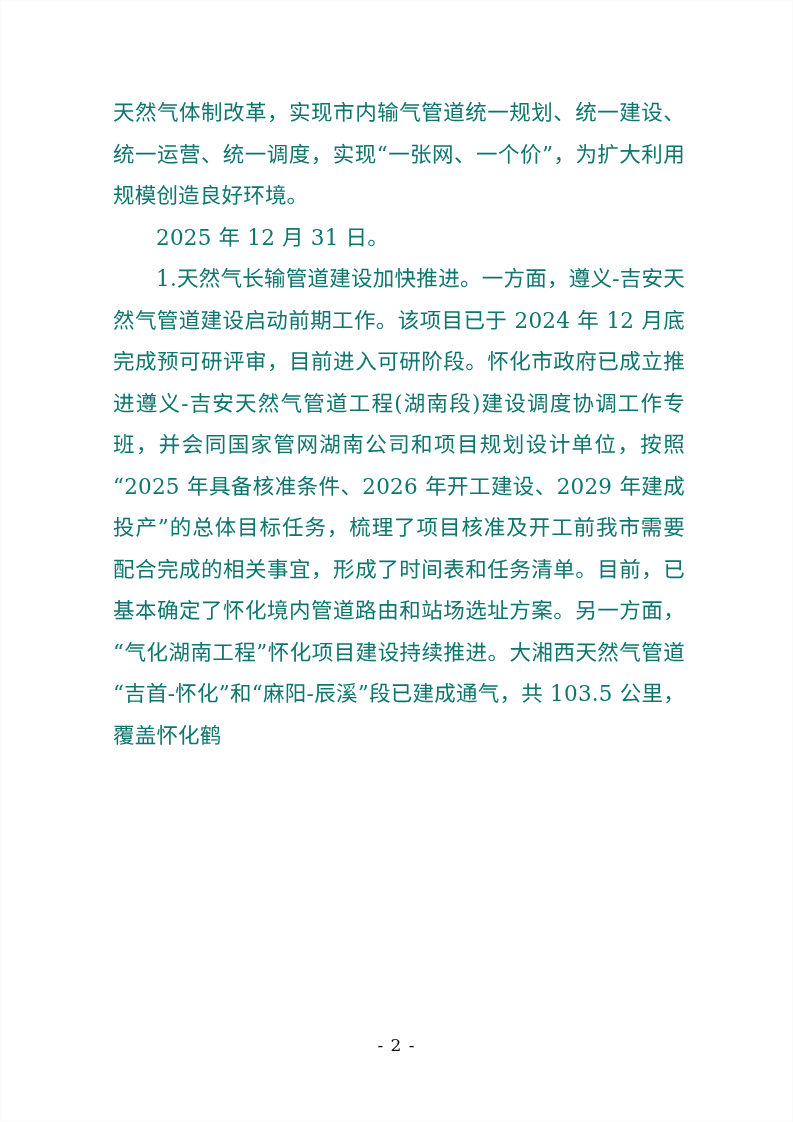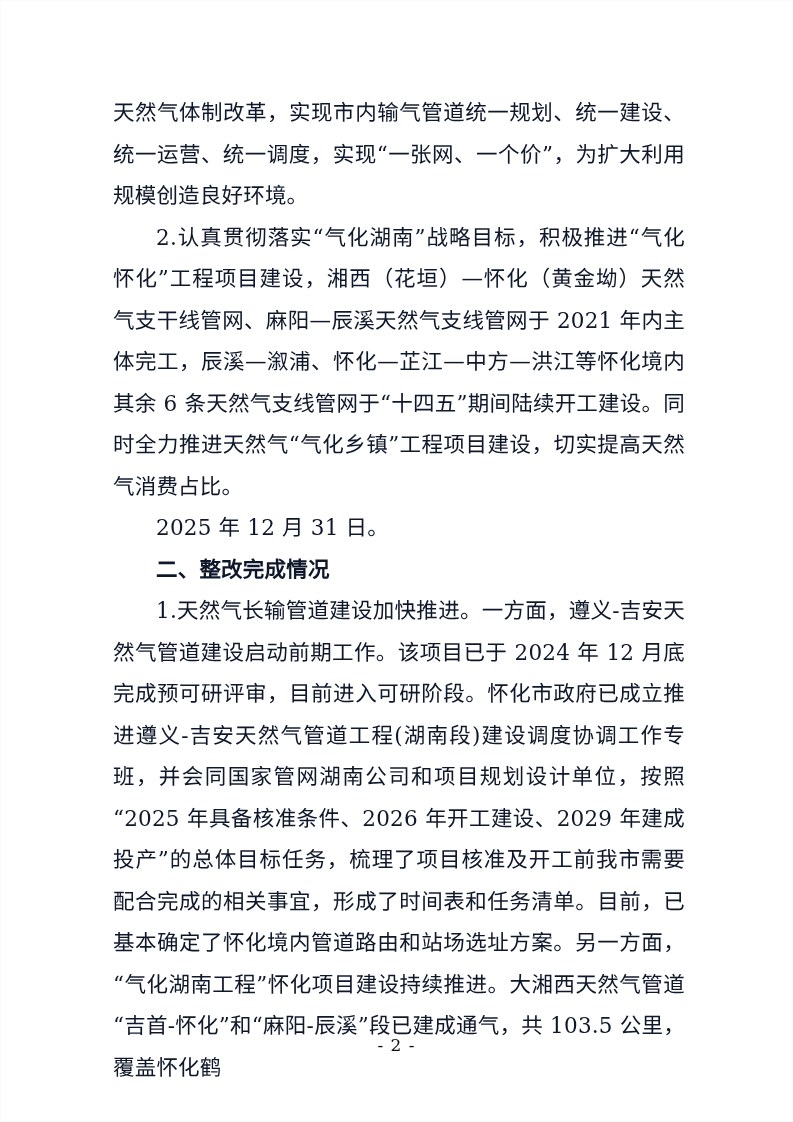--- a/index.html
+++ b/index.html
@@ -23,21 +23,21 @@
   .content {
     position: absolute;
     left: 113px;
     top: 92px;
     width: 572px;
   }
   p.para {
     margin: 0 0 0 0;
     font-size: 21.5px;
     line-height: 41.5px;
-    color: #0f172a;
+    color: #0f766e;
     text-align: justify;
     text-justify: inter-ideograph;
     letter-spacing: 0.2px;
     font-family: "DejaVu Serif", "Liberation Serif", serif;
   }
   p.indent {
     text-indent: 43px;
   }
   .b {
     font-weight: normal;
@@ -68,26 +68,24 @@
   }
 </style>
 </head>
 <body>
 
 <div class="page">
   <div class="content">
 
     <p class="para">天然气体制改革，实现市内输气管道统一规划、统一建设、统一运营、统一调度，实现“一张网、一个价”，为扩大利用规模创造良好环境。</p>
 
-    <p class="para indent">2.认真贯彻落实“气化湖南”战略目标，积极推进“气化怀化”工程项目建设，湘西（花垣）—怀化（黄金坳）天然气支干线管网、麻阳—辰溪天然气支线管网于 2021 年内主体完工，辰溪—溆浦、怀化—芷江—中方—洪江等怀化境内其余 6 条天然气支线管网于“十四五”期间陆续开工建设。同时全力推进天然气“气化乡镇”工程项目建设，切实提高天然气消费占比。</p>
 
 
     <p class="para indent">2025 年 12 月 31 日。</p>
 
-    <p class="para indent heading">二、整改完成情况</p>
 
     <p class="para indent">
       <span class="b">1.天然气长输管道建设加快推进。一方面，遵义-吉安天然气管道建设启动前期工作。</span><span>该项目已于 2024 年 12 月底完成预可研评审，目前进入可研阶段。怀化市政府已成立推进遵义-吉安天然气管道工程(湖南段)建设调度协调工作专班，并会同国家管网湖南公司和项目规划设计单位，按照“2025 年具备核准条件、2026 年开工建设、2029 年建成投产”的总体目标任务，梳理了项目核准及开工前我市需要配合完成的相关事宜，形成了时间表和任务清单。目前，已基本确定了怀化境内管道路由和站场选址方案。</span><span class="b">另一方面，“气化湖南工程”怀化项目建设持续推进。</span><span>大湘西天然气管道“吉首-怀化”和“麻阳-辰溪”段已建成通气，共 103.5 公里，覆盖怀化鹤</span>
     </p>
 
   </div>
 
   <div class="page-number">- 2 -</div>
 </div>
 

